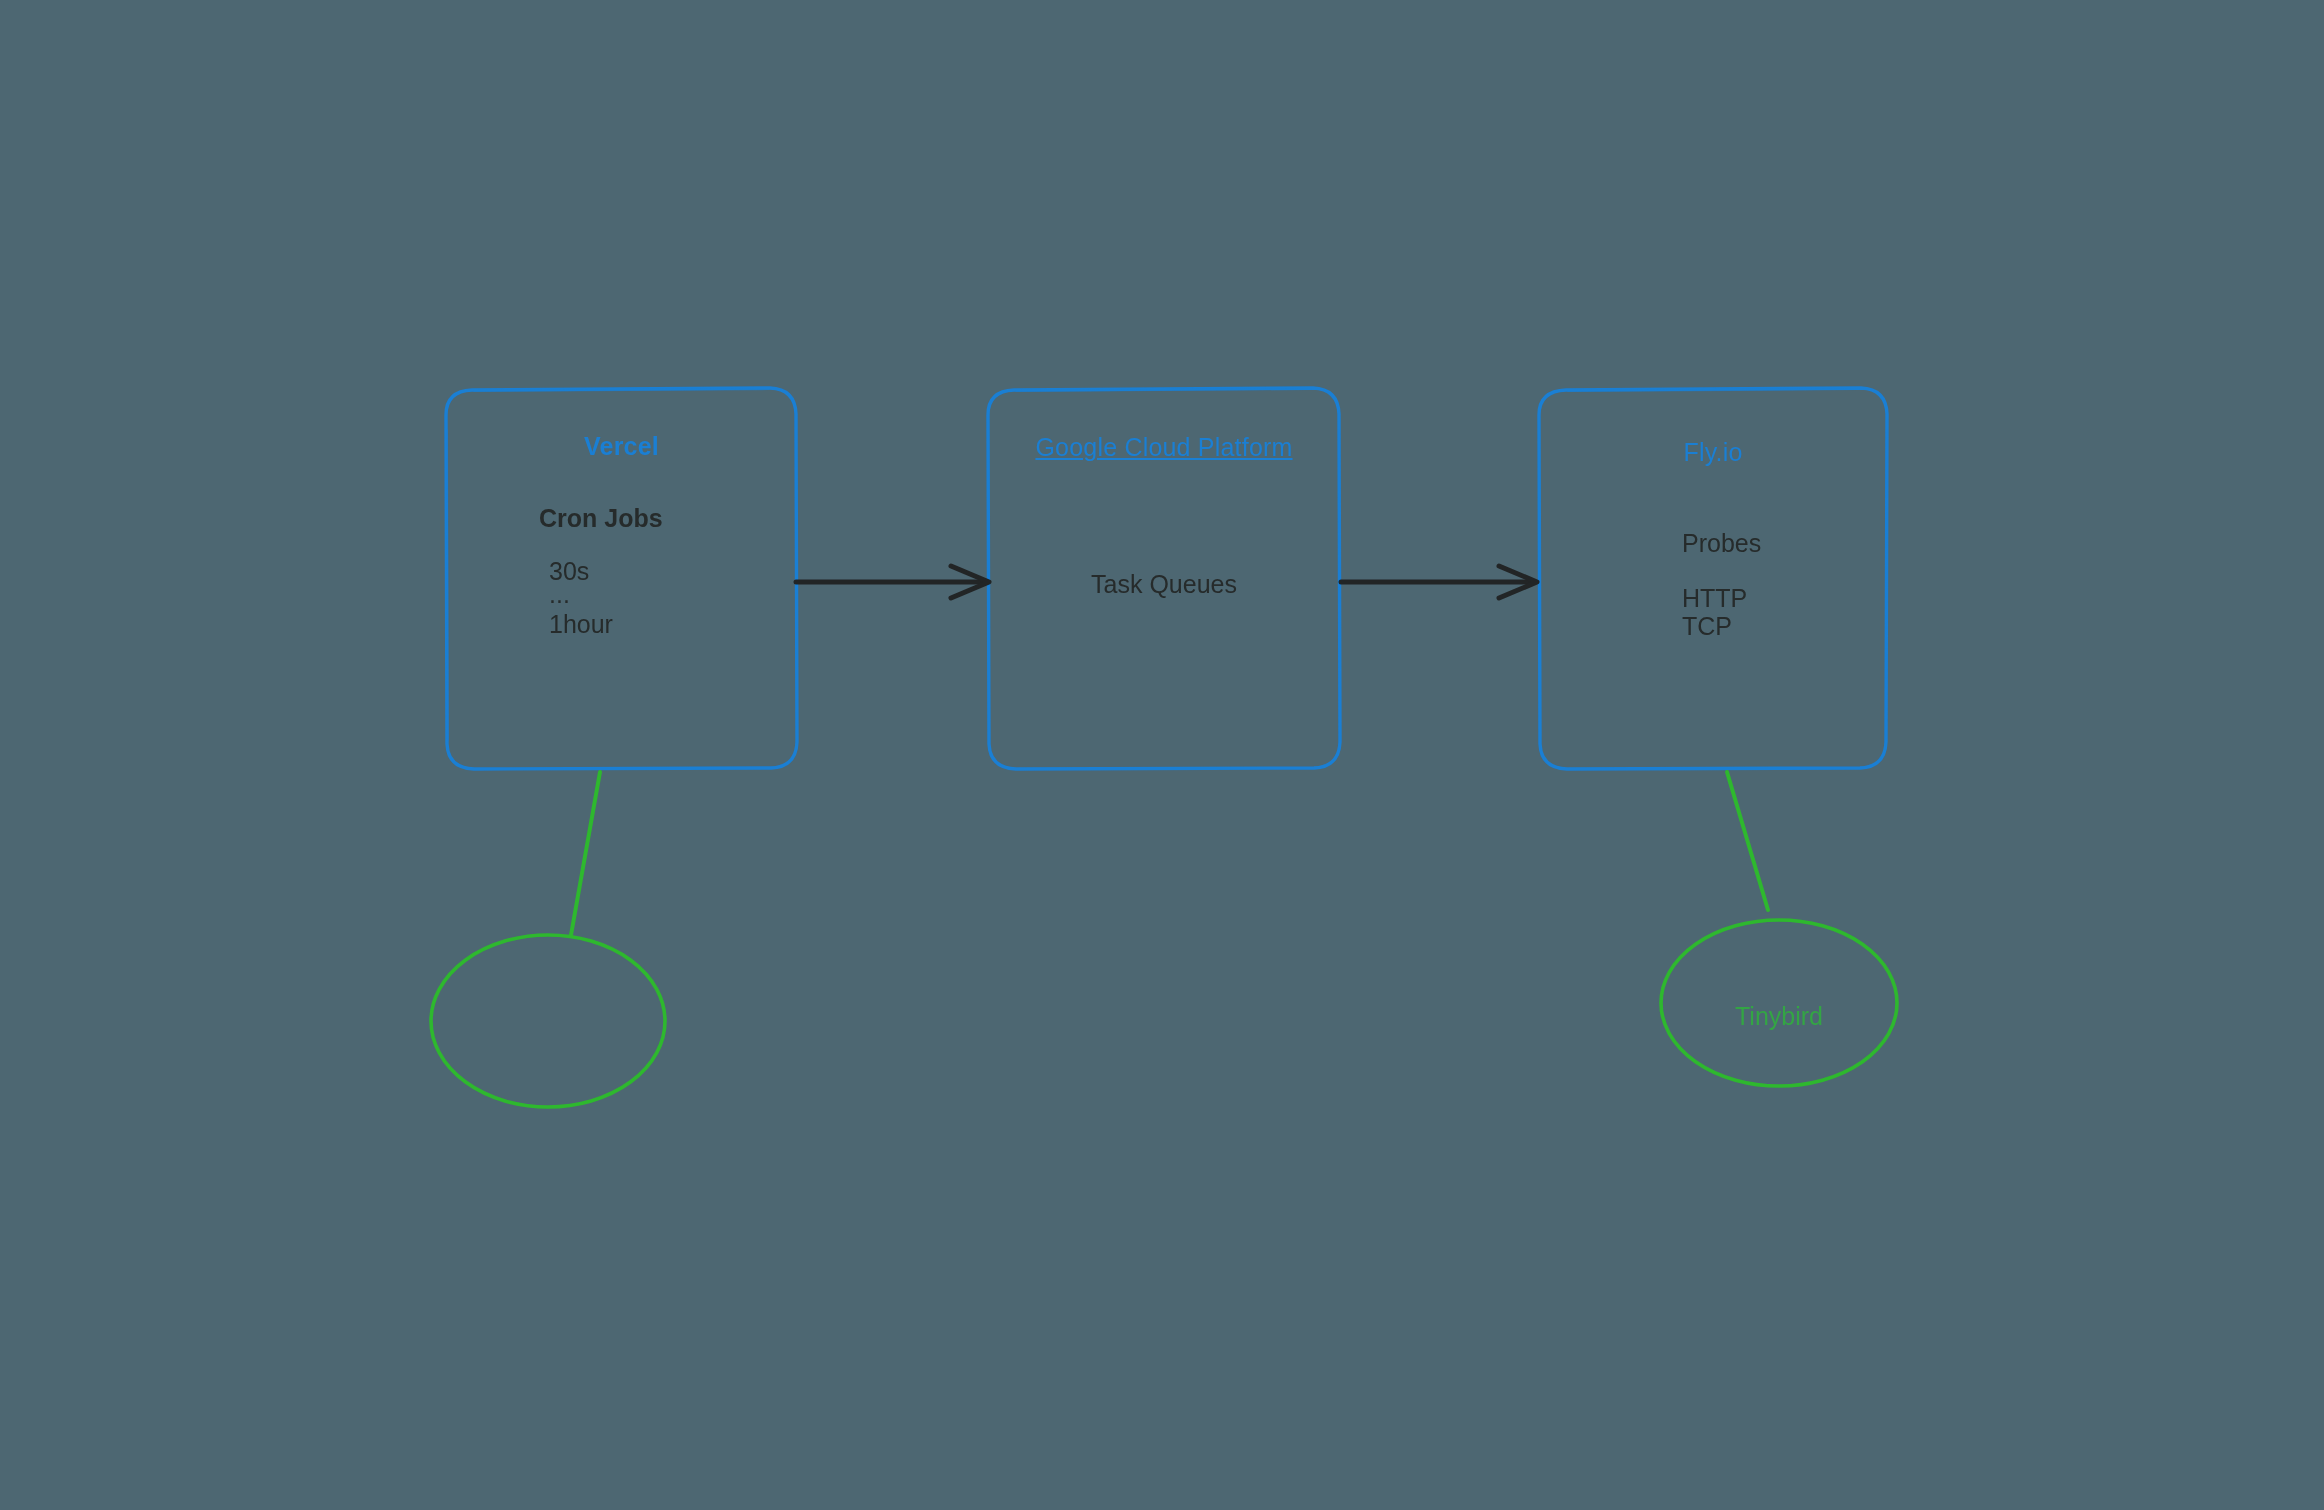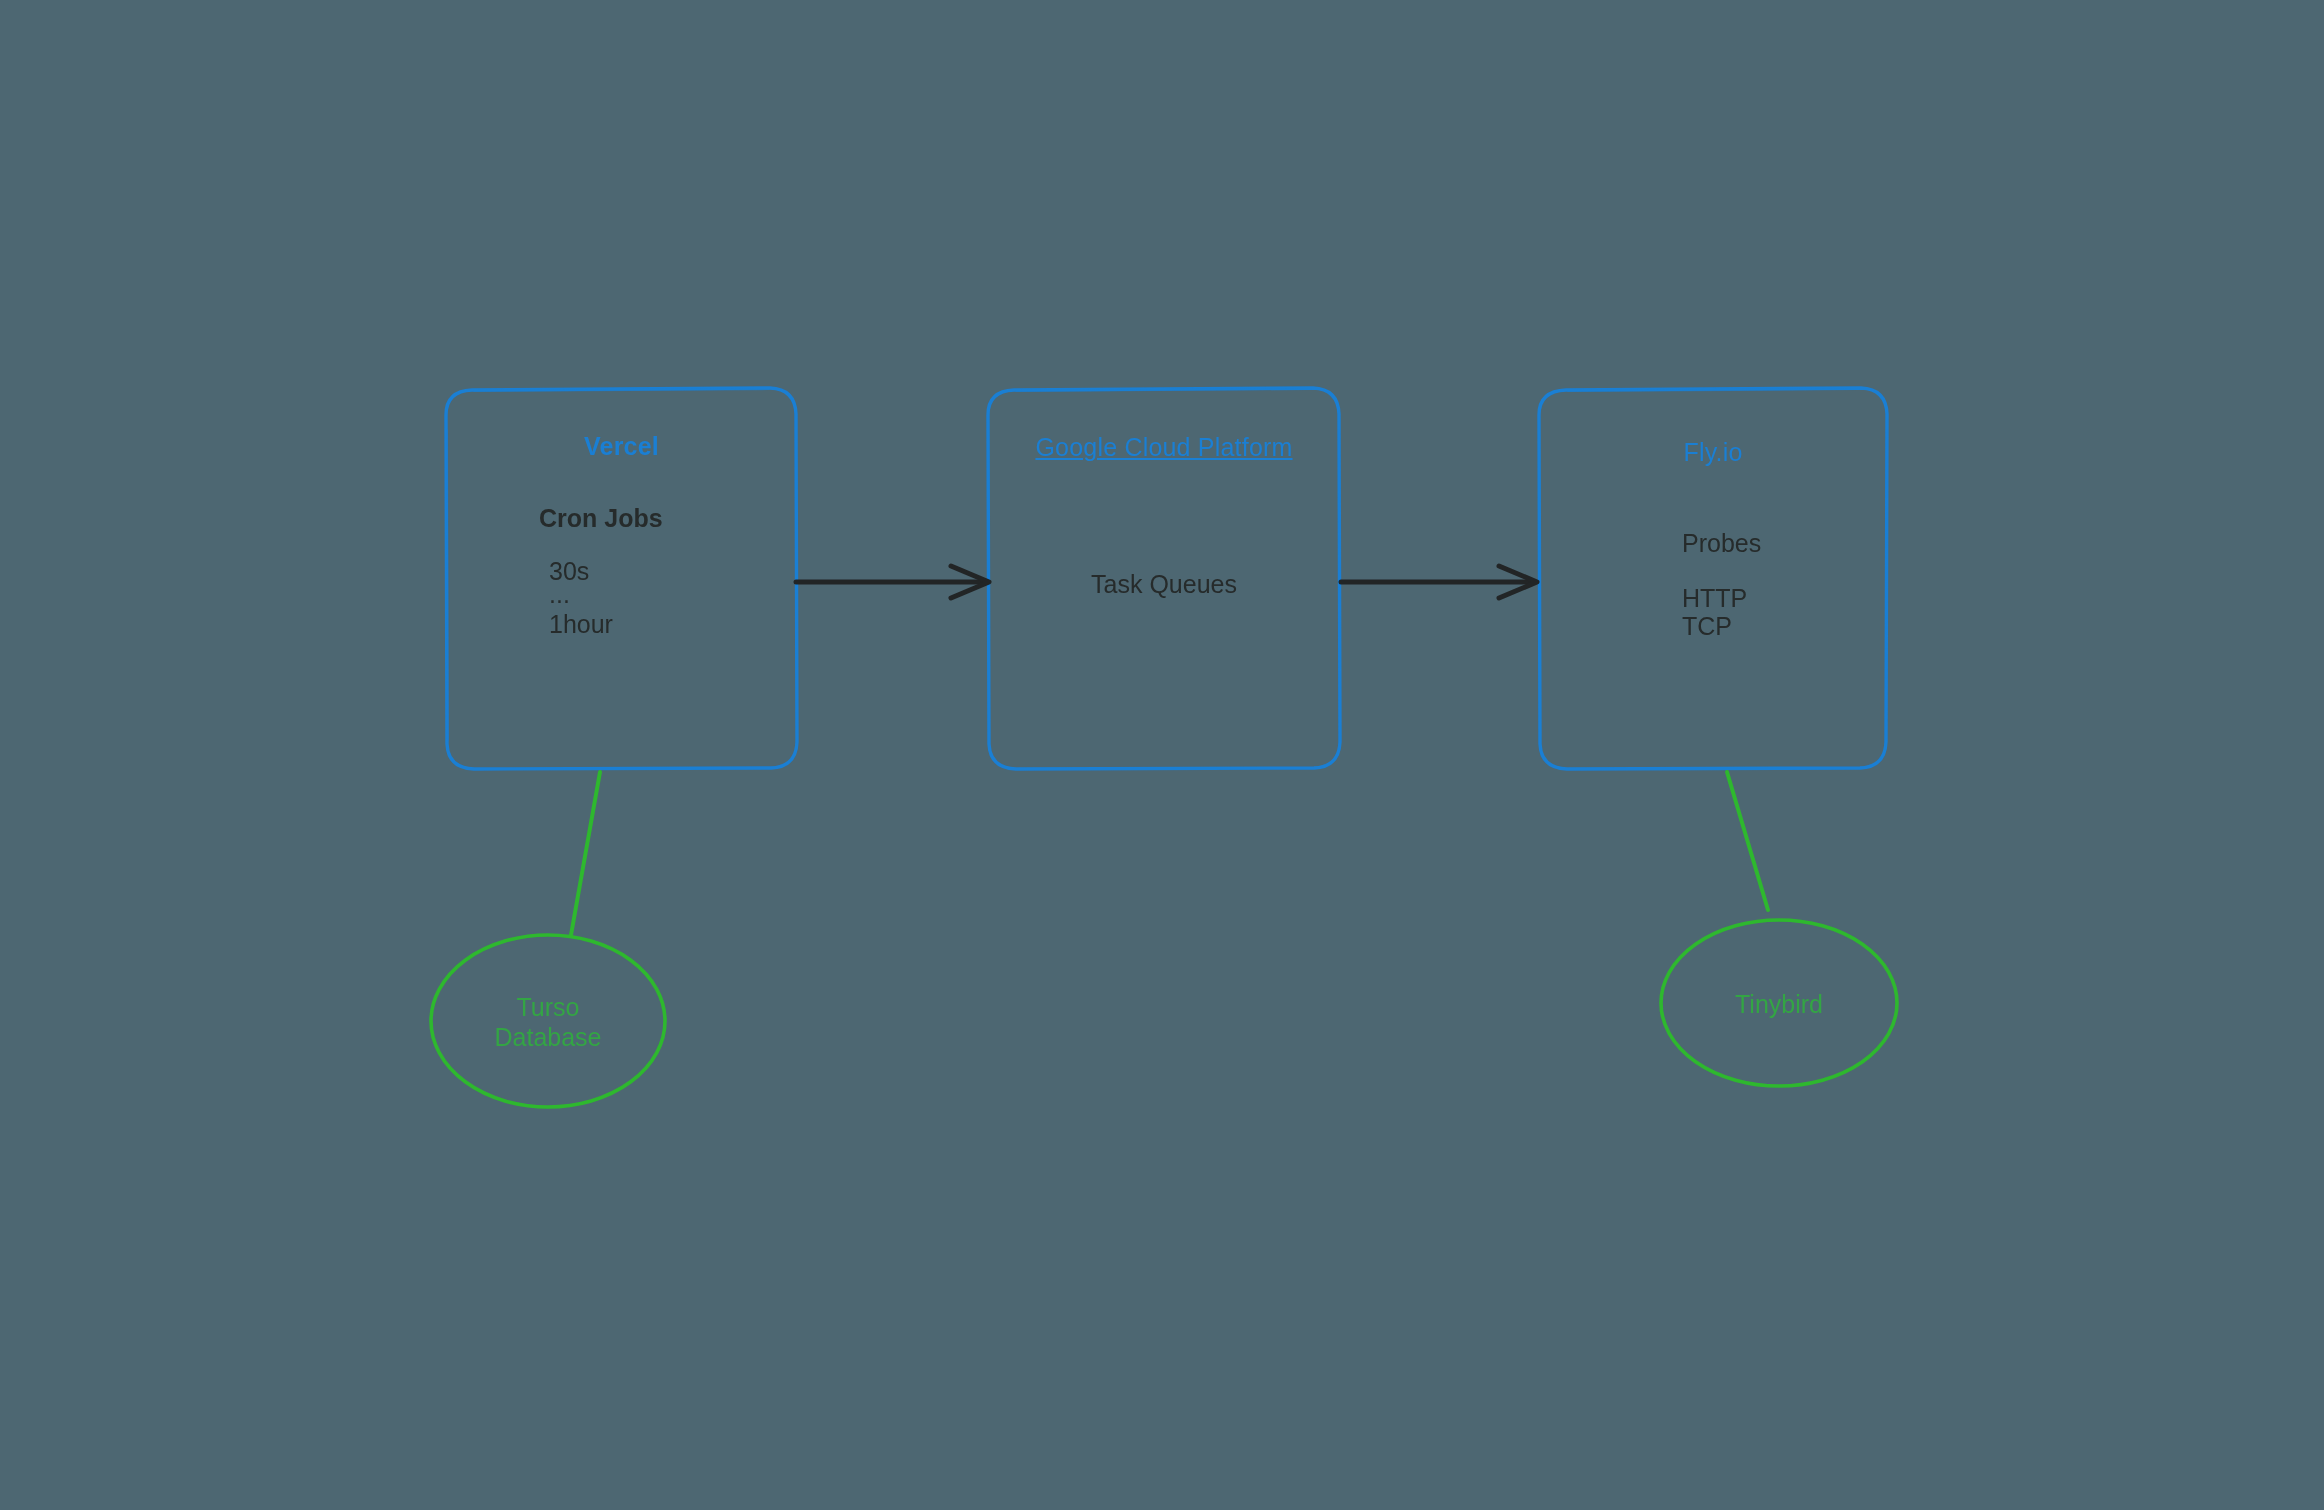--- a/index.html
+++ b/index.html
@@ -119,22 +119,18 @@
     <div class="box-body centered" style="top:182px;">Task Queues</div>
   </div>
 
   <div class="node-box" style="left:1539px; top:388px; width:348px; height:382px;">
     <div class="box-title" style="top:50px;">Fly.io</div>
     <div class="box-body" style="left:143px; top:141px;">Probes</div>
     <div class="box-body" style="left:143px; top:196px;">HTTP</div>
     <div class="box-body" style="left:143px; top:224px;">TCP</div>
   </div>
 
-  <div class="node-box" style="left:431px; top:935px; width:234px; height:172px;">
-    <div class="ellipse-label" style="top:57px;">Turso
-Database</div>
-  </div>
 
   <div class="node-box" style="left:1661px; top:920px; width:236px; height:166px;">
-    <div class="ellipse-label" style="top:69px;">Tinybird</div>
+    <div class="ellipse-label" style="top:81px;">Tinybird</div>
   </div>
 
 </div>
 
 </body></html>

